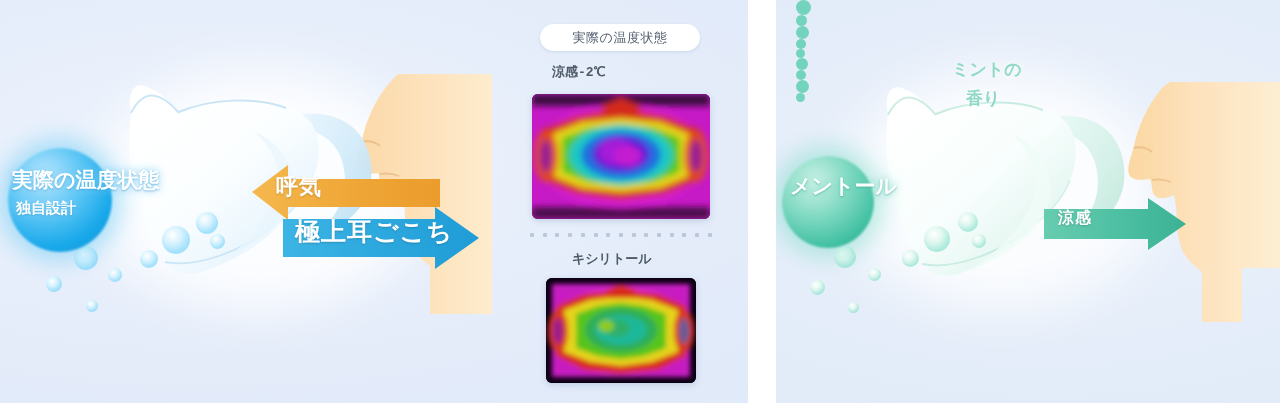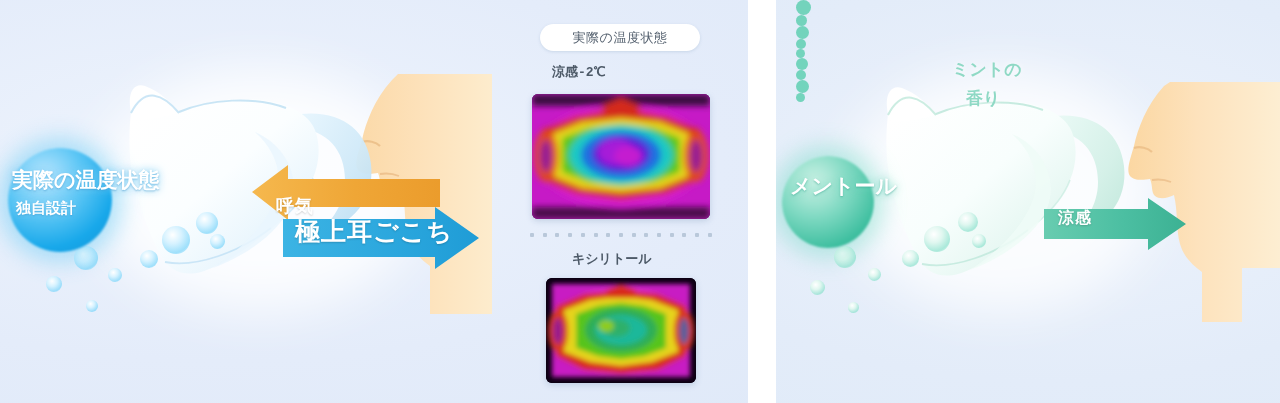--- a/index.html
+++ b/index.html
@@ -170,21 +170,21 @@
         <defs>
           <linearGradient id="orG" x1="0" y1="0" x2="1" y2="0">
             <stop offset="0%" stop-color="#f5b84e"></stop>
             <stop offset="55%" stop-color="#efa636"></stop>
             <stop offset="100%" stop-color="#eb9c2c"></stop>
           </linearGradient>
         </defs>
         <path d="M38 2 L38 16 L190 16 L190 44 L38 44 L38 57 L2 29 Z" fill="url(#orG)"></path>
       </svg>
     </div>
-    <div class="arrow-label" style="left:276px;top:194px;font-size:18px;">呼気</div>
+    <div class="arrow-label" style="left:276px;top:172px;font-size:22px;">呼気</div>
 
     <div class="arrow" style="left:283px;top:205px;width:198px;height:66px;">
       <svg width="198" height="66" viewBox="0 0 198 66">
         <defs>
           <linearGradient id="blG" x1="0" y1="0" x2="1" y2="0">
             <stop offset="0%" stop-color="#3cb4e4"></stop>
             <stop offset="60%" stop-color="#2aa6dd"></stop>
             <stop offset="100%" stop-color="#1f9cd6"></stop>
           </linearGradient>
         </defs>

